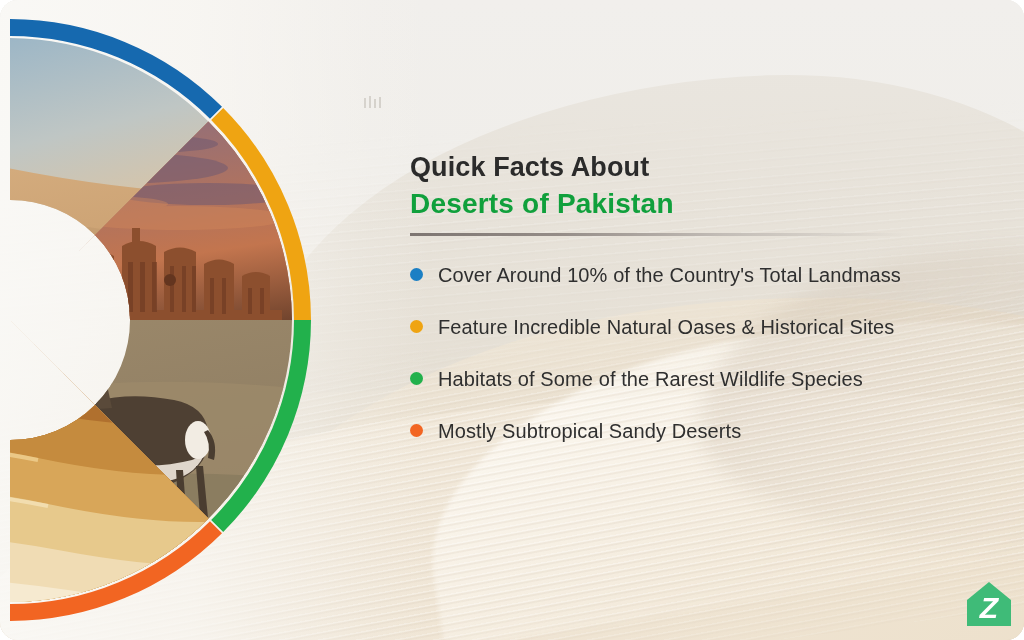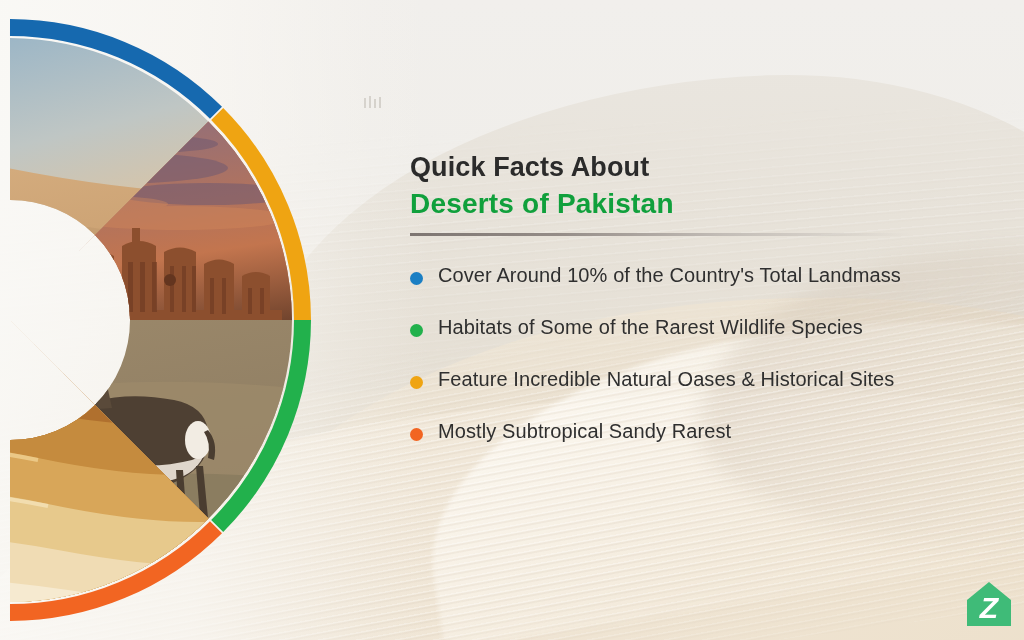--- a/index.html
+++ b/index.html
@@ -8,20 +8,21 @@
     width:1024px; height:640px;
     overflow:hidden;
     font-family:"Liberation Sans", sans-serif;
   }
 
   #stage {
     position:relative;
     width:1024px; height:640px;
     background:#efece7;
     overflow:hidden;
+    border-radius:18px;
   }
 
   
   .bg-base{
     position:absolute; inset:0;
     background:
       linear-gradient(176deg,#f2f0ec 0%,#eeebe6 30%,#ece7df 48%,#e6dfd2 62%,#e2d8c7 80%,#ded3c0 100%);
   }
   
   .bg-sky{
@@ -125,21 +126,21 @@
     font-size:28px; font-weight:bold; color:#10a03c;
     letter-spacing:.2px; line-height:1.18; margin-top:4px;
   }
   .rule{
     margin-top:13px; height:3px; width:500px;
     background:linear-gradient(90deg,#7d7571 0%,#958d88 30%,#c2bcb6 62%,rgba(205,200,195,0) 100%);
   }
 
   .facts{ margin-top:26px; list-style:none; }
   .fact{
-    display:flex; align-items:center;
+    display:flex; align-items:flex-start;
     margin-bottom:26px;
   }
   .fact:last-child{ margin-bottom:0; }
   .dot{
     flex:0 0 auto;
     width:13px; height:13px; border-radius:50%;
     margin-top:6px; margin-right:15px;
   }
   .fact-text{
     font-size:20px; color:#2f2f2f; line-height:1.3; letter-spacing:.1px;
@@ -467,32 +468,32 @@
     <div class="rule"></div>
 
     <ul class="facts">
 
       <li class="fact">
         <span class="dot" style="background:#1B7FC4"></span>
         <span class="fact-text">Cover Around 10% of the Country's Total Landmass</span>
       </li>
 
       <li class="fact">
+        <span class="dot" style="background:#EFA412"></span>
+        <span class="fact-text">Feature Incredible Natural Oases &amp; Historical Sites</span>
+      </li>
+
+      <li class="fact">
         <span class="dot" style="background:#22B14C"></span>
         <span class="fact-text">Habitats of Some of the Rarest Wildlife Species</span>
       </li>
 
       <li class="fact">
-        <span class="dot" style="background:#EFA412"></span>
-        <span class="fact-text">Feature Incredible Natural Oases &amp; Historical Sites</span>
-      </li>
-
-      <li class="fact">
         <span class="dot" style="background:#F26522"></span>
-        <span class="fact-text">Mostly Subtropical Sandy Rarest</span>
+        <span class="fact-text">Mostly Subtropical Sandy Deserts</span>
       </li>
 
     </ul>
   </div>
 
   <div id="logo">
     <svg width="52" height="52" viewBox="0 0 52 52" xmlns="http://www.w3.org/2000/svg">
       <path d="M 26 4 L 48 22 L 48 48 L 4 48 L 4 22 Z" fill="#3FBB78"></path>
       <text x="26" y="40" text-anchor="middle" font-family="Liberation Sans, sans-serif" font-size="30" font-weight="bold" font-style="italic" fill="#ffffff">Z</text>
     </svg>

